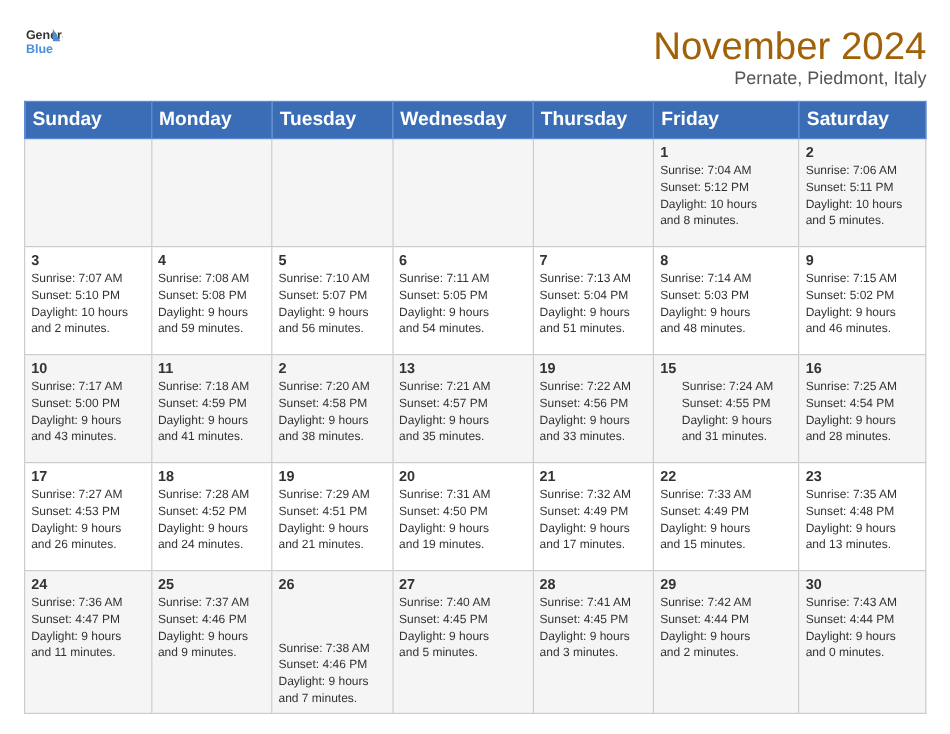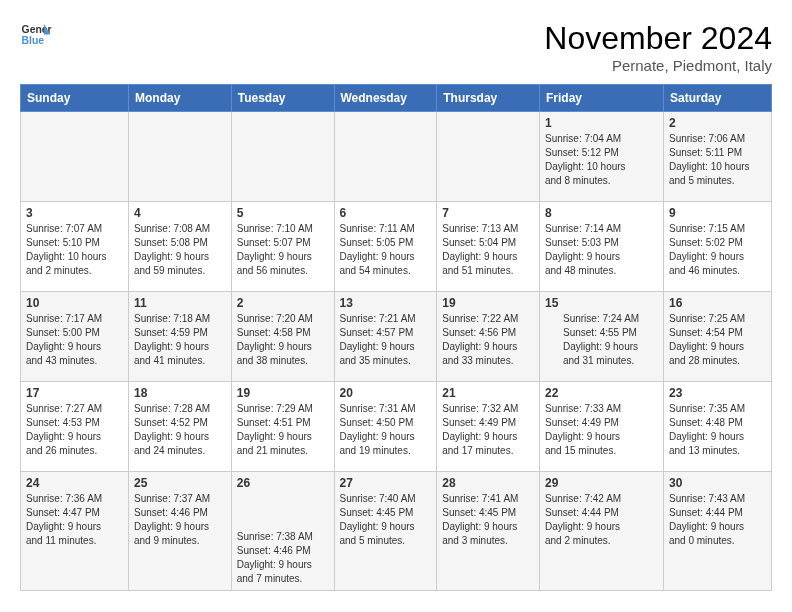--- a/index.html
+++ b/index.html
@@ -24,37 +24,37 @@
     .logo-icon {
       width: 32px;
       height: 28px;
     }
     .title-area {
       text-align: right;
     }
     .month-title {
       font-size: 32px;
       font-weight: normal;
-      color: #000000;
+      color: #a16207;
     }
     .location {
       font-size: 15px;
       color: #555;
     }
     table {
       width: 100%;
       border-collapse: collapse;
       font-size: 10.5px;
     }
     thead tr th {
       background-color: #3a6db5;
       color: #fff;
       text-align: left;
       padding: 6px 6px;
-      font-size: 12px;
+      font-size: 16px;
       font-weight: bold;
       border: 1px solid #5a8dd5;
     }
     tbody tr {
       vertical-align: top;
     }
     tbody tr td {
       border: 1px solid #ccc;
       padding: 4px 5px;
       min-height: 80px;

